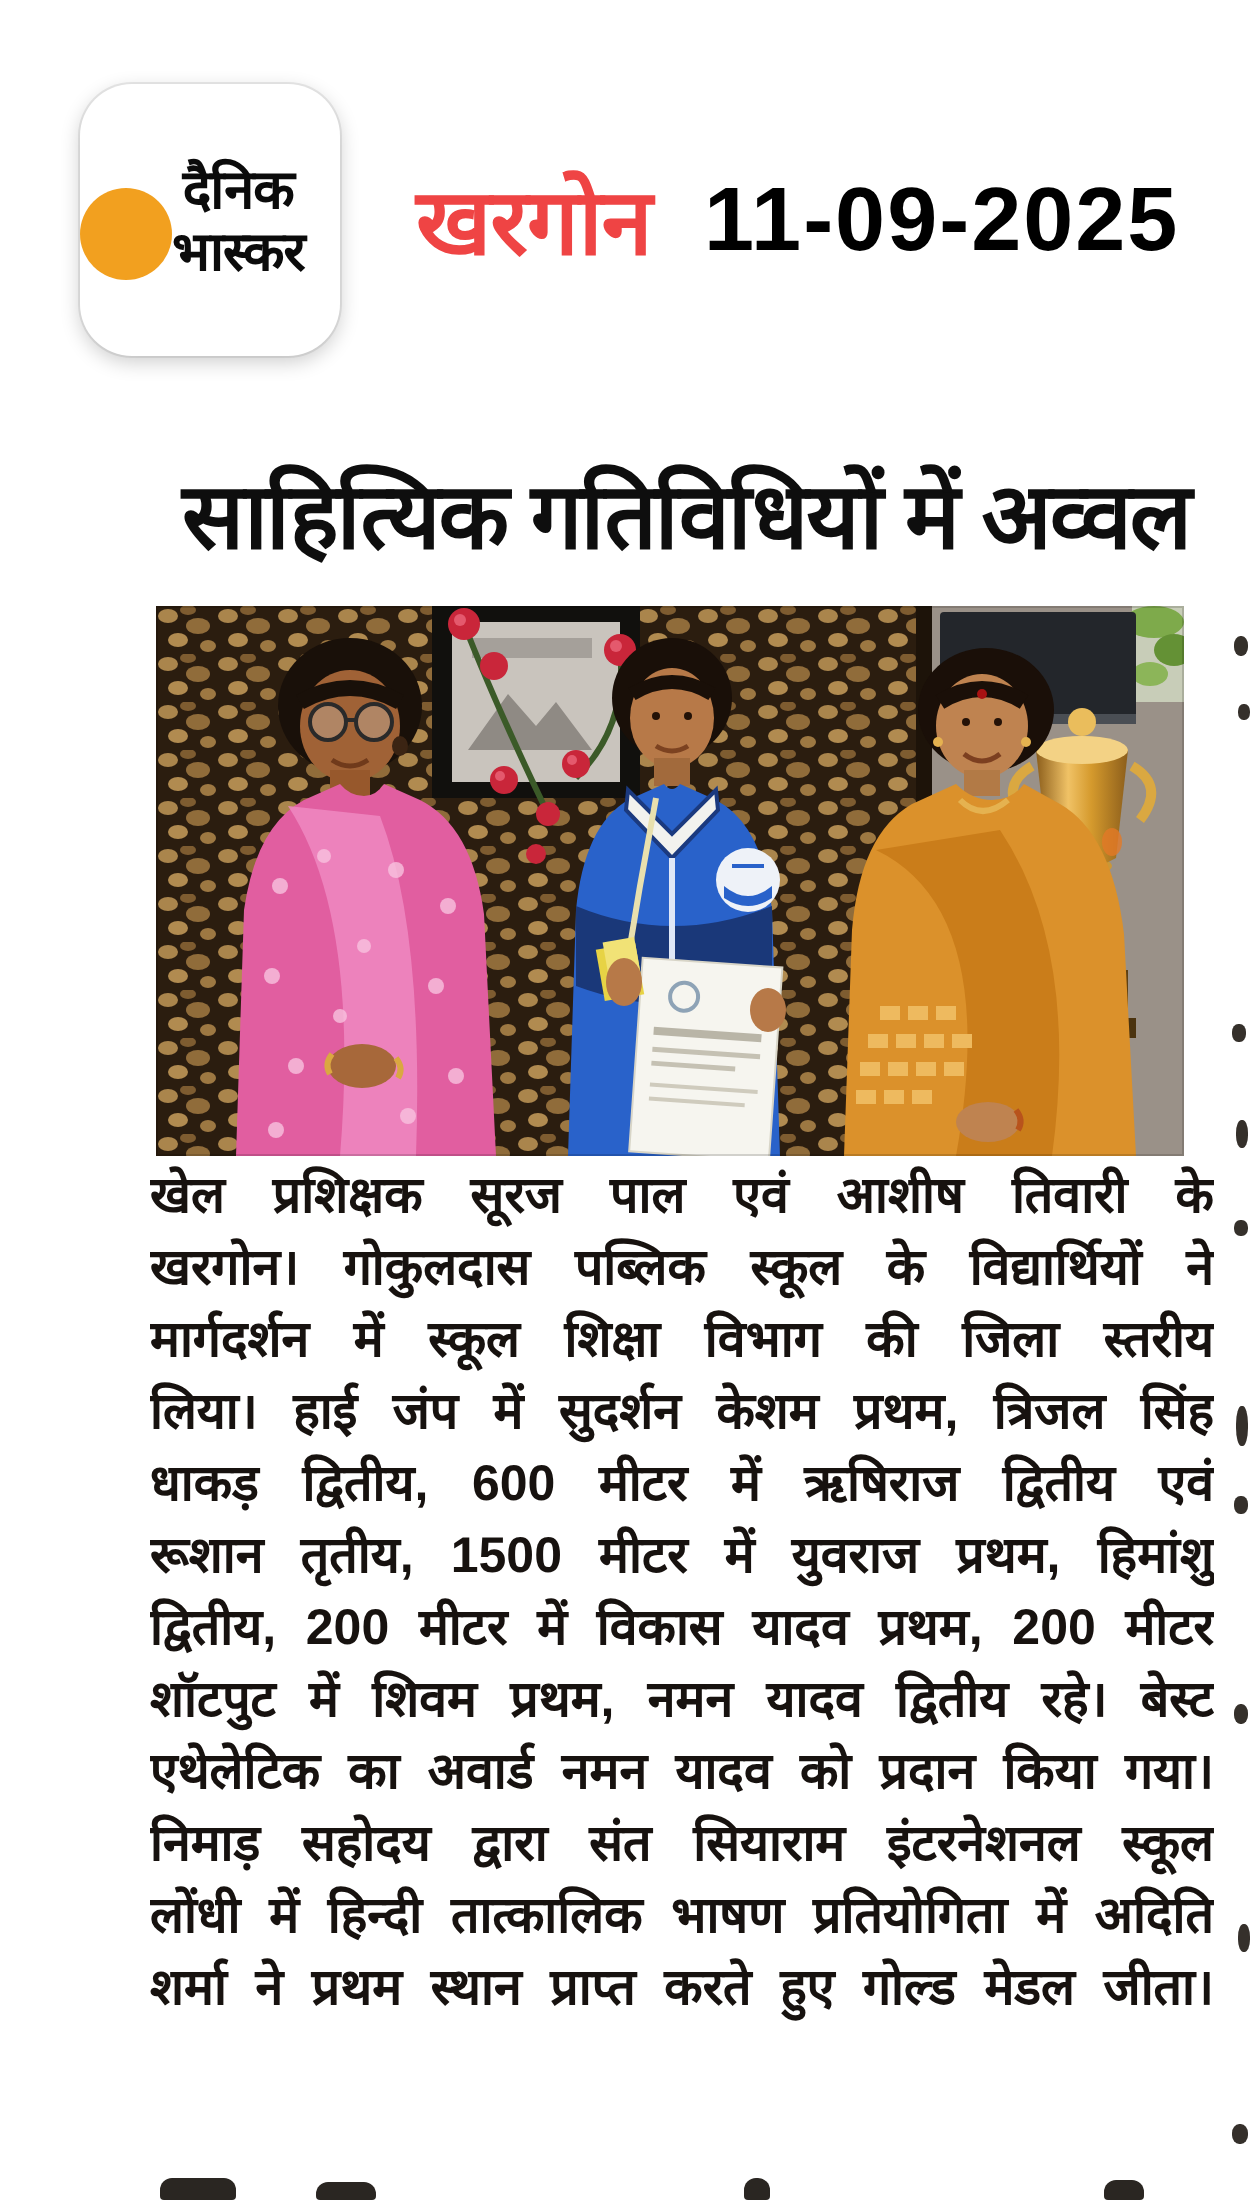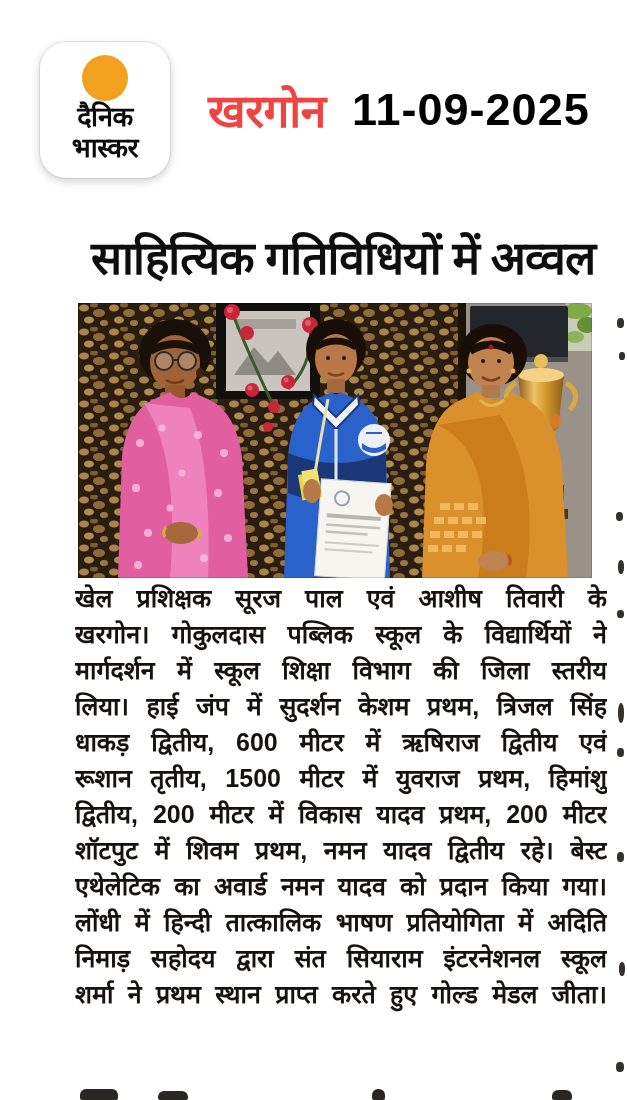--- a/index.html
+++ b/index.html
@@ -6,21 +6,21 @@
   .page {
     position:relative; width:627px; height:1100px; background:#ffffff;
     overflow:hidden; font-family:"Liberation Sans", sans-serif;
   }
 
   
   .logo-box {
     position:absolute; left:40px; top:42px; width:130px; height:136px;
     background:#ffffff; border-radius:26px;
     box-shadow:0 3px 10px rgba(0,0,0,.20), 0 0 0 1px #ececec;
-    display:flex; flex-direction:column; align-items:center;
+    display:flex; flex-direction:row; align-items:center;
   }
   .sun { width:46px; height:46px; border-radius:50%; margin-top:13px; background:#F2A01F; }
   .logo-text {
     margin-top:1px; text-align:center; font-weight:900; color:#0b0b0b;
     font-size:27px; line-height:31px; letter-spacing:-0.5px;
   }
   .edition {
     position:absolute; left:208px; top:78px; font-size:46px; font-weight:800;
     color:#ef4444; letter-spacing:-0.5px;
   }
@@ -255,22 +255,22 @@
   <div class="article-body">
     <div class="article-line">खेल प्रशिक्षक सूरज पाल एवं आशीष तिवारी के</div>
     <div class="article-line">खरगोन। गोकुलदास पब्लिक स्कूल के विद्यार्थियों ने</div>
     <div class="article-line">मार्गदर्शन में स्कूल शिक्षा विभाग की जिला स्तरीय</div>
     <div class="article-line">लिया। हाई जंप में सुदर्शन केशम प्रथम, त्रिजल सिंह</div>
     <div class="article-line">धाकड़ द्वितीय, 600 मीटर में ऋषिराज द्वितीय एवं</div>
     <div class="article-line">रूशान तृतीय, 1500 मीटर में युवराज प्रथम, हिमांशु</div>
     <div class="article-line">द्वितीय, 200 मीटर में विकास यादव प्रथम, 200 मीटर</div>
     <div class="article-line">शॉटपुट में शिवम प्रथम, नमन यादव द्वितीय रहे। बेस्ट</div>
     <div class="article-line">एथेलेटिक का अवार्ड नमन यादव को प्रदान किया गया।</div>
+    <div class="article-line">निमाड़ सहोदय द्वारा संत सियाराम इंटरनेशनल स्कूल</div>
     <div class="article-line">लोंधी में हिन्दी तात्कालिक भाषण प्रतियोगिता में अदिति</div>
-    <div class="article-line">निमाड़ सहोदय द्वारा संत सियाराम इंटरनेशनल स्कूल</div>
     <div class="article-line">शर्मा ने प्रथम स्थान प्राप्त करते हुए गोल्ड मेडल जीता।</div>
   </div>
 
   <div>
     <div class="cut-frag" style="left:80px;  top:1089px; width:38px; height:11px;"></div>
     <div class="cut-frag" style="left:158px; top:1091px; width:30px; height:9px;"></div>
     <div class="cut-frag" style="left:372px; top:1089px; width:13px; height:11px;"></div>
     <div class="cut-frag" style="left:552px; top:1090px; width:20px; height:10px;"></div>
   </div>
 

